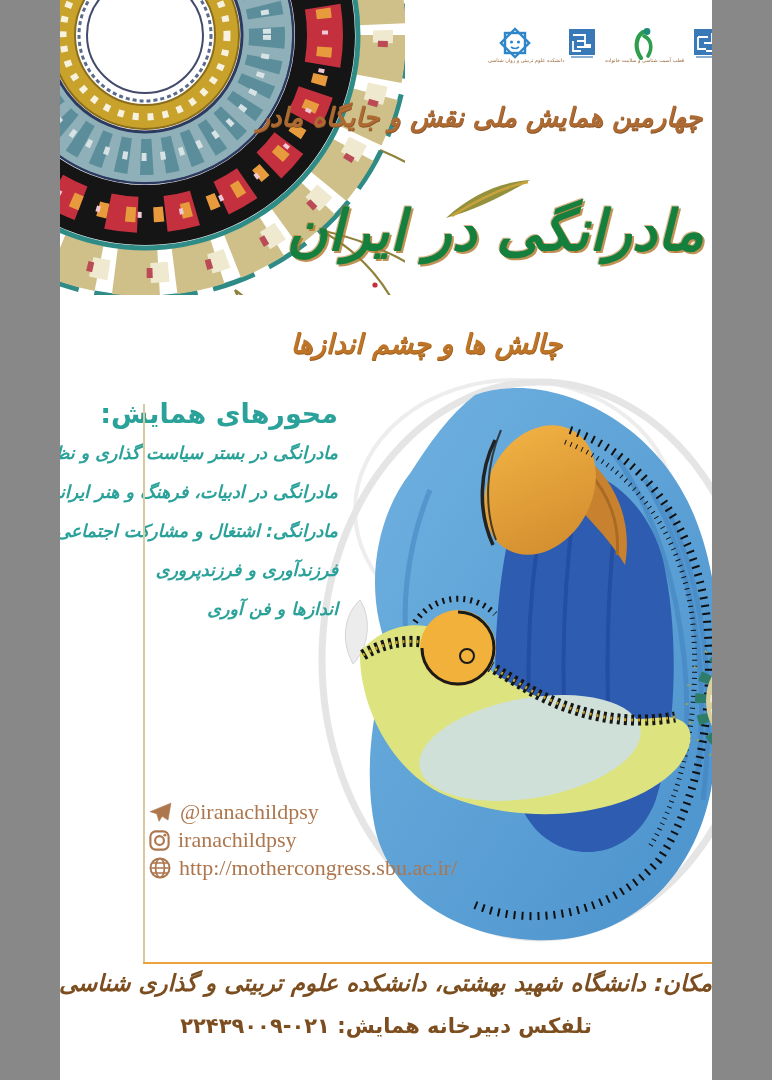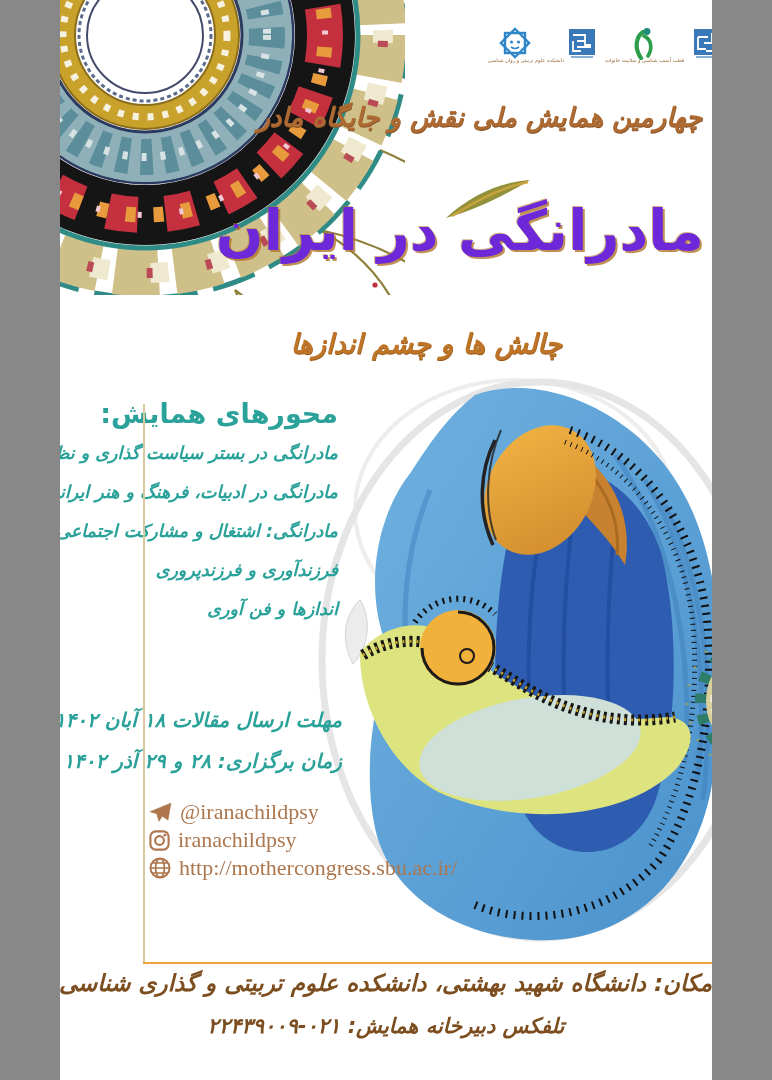--- a/index.html
+++ b/index.html
@@ -11,22 +11,22 @@
   .abs{position:absolute;}
   .rtl{direction:rtl;unicode-bidi:plaintext;}
   .nowrap{white-space:nowrap;}
 
   
   .conf-line{
     top:102px;right:10px;font-size:26px;font-weight:bold;font-style:italic;
     color:#ad6b33;text-shadow:0.5px 0.5px 0 #8a5426;text-align:right;
   }
   .main-title{
-    top:198px;right:8px;font-size:56px;font-weight:bold;
-    color:#6d28d9;text-align:left;
+    top:198px;right:8px;font-size:56px;font-weight:bold;font-style:italic;
+    color:#15803d;text-align:left;
     text-shadow:2px 2px 0 rgba(178,118,44,.8),-1px -1px 0 rgba(178,118,44,.55);
   }
   .subtitle{
     top:328px;right:150px;font-size:27px;font-weight:bold;font-style:italic;
     color:#bf7527;text-shadow:0.5px 0.5px 0 #9a5c1d;
   }
 
   
   .logos{top:24px;left:438px;width:296px;display:flex;align-items:center;justify-content:space-between;}
   .logo-captions{
@@ -61,21 +61,21 @@
 
   
   .frame-left{left:83px;top:404px;width:2px;height:559px;background:#d9c8a0;}
   .frame-bottom{left:83px;top:962px;width:617px;height:2px;background:#eda33b;}
   .frame-right{left:698px;top:642px;width:2px;height:321px;background:#f0b04a;}
 
   
   .footer-1{top:970px;left:0;right:0;text-align:center;font-size:23px;font-weight:bold;
     font-style:italic;color:#7c4e1f;white-space:nowrap;}
   .footer-2{top:1014px;left:0;right:0;text-align:center;font-size:21px;font-weight:bold;
-    font-style:italic;color:#7c4e1f;white-space:nowrap;}
+    color:#7c4e1f;white-space:nowrap;}
 
   svg{display:block;}
 </style>
 </head>
 <body>
 
 <div class="poster">
 
   <svg class="abs" style="left:-175px;top:-225px" width="520" height="520" viewBox="0 0 520 520">
     <g transform="translate(260,260)">
@@ -239,24 +239,20 @@
 
   <div class="abs topics rtl">
     <div class="topics-heading">محورهای همایش:</div>
     <div class="topic-item">مادرانگی در بستر سیاست گذاری و نظام حقوق ایران</div>
     <div class="topic-item">مادرانگی در ادبیات، فرهنگ و هنر ایرانی</div>
     <div class="topic-item">مادرانگی: اشتغال و مشارکت اجتماعی</div>
     <div class="topic-item">فرزندآوری و فرزندپروری</div>
     <div class="topic-item">اندازها و فن آوری</div>
   </div>
 
-  <div class="abs dates rtl">
-    <div class="date-line">مهلت ارسال مقالات ۱۸ آبان ۱۴۰۲</div>
-    <div class="date-line">زمان برگزاری: ۲۸ و ۲۹ آذر ۱۴۰۲</div>
-  </div>
 
   <div class="abs contact">
     <div class="contact-row">
       <svg width="25" height="25" viewBox="0 0 24 24">
         <path d="M22,3 L2,11.2 L8.4,13.2 L10.6,20.5 L13.6,15.6 L19.2,19.3 Z M8.4,13.2 L19,6" fill="#ad764d" stroke="#ad764d" stroke-width="0.6" stroke-linejoin="round"></path>
       </svg>
       <span class="txt">@iranachildpsy</span>
     </div>
     <div class="contact-row">
       <svg width="23" height="23" viewBox="0 0 24 24">

